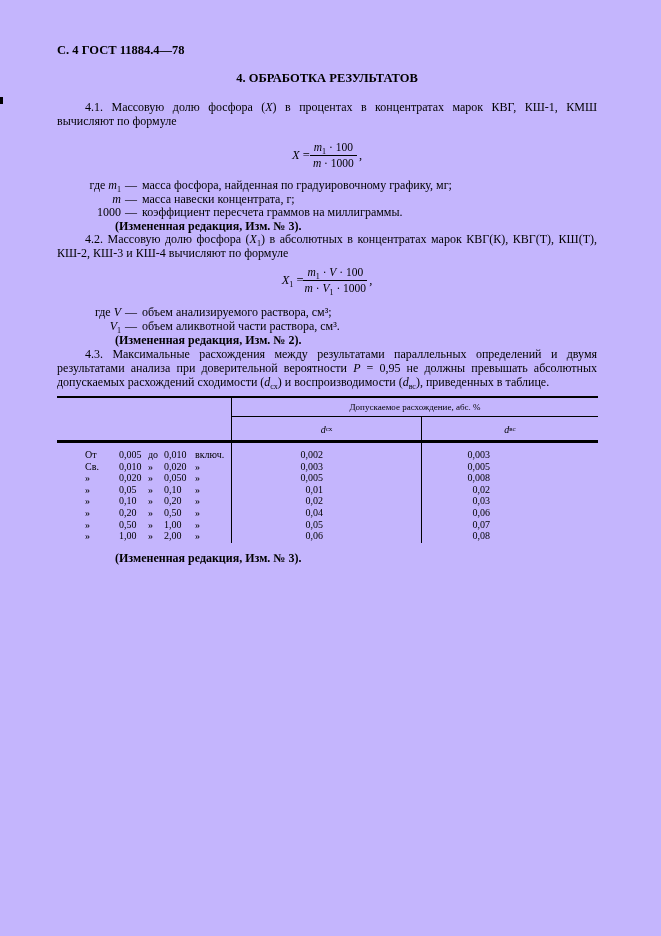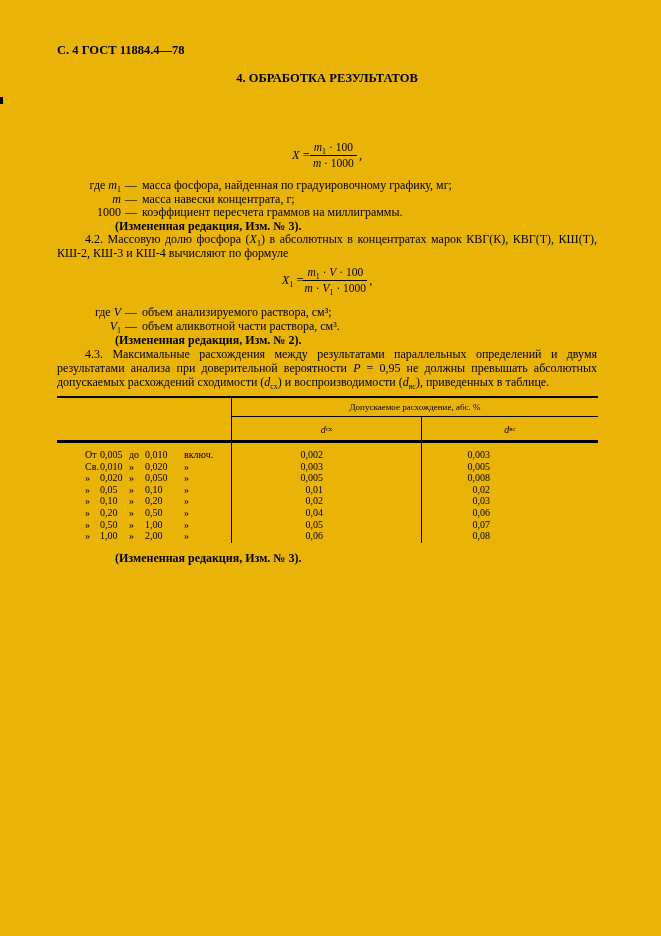--- a/index.html
+++ b/index.html
@@ -1,19 +1,19 @@
 <!DOCTYPE html>
 <html><head>
 <meta charset="utf-8">
 <style>
   html,body{margin:0;padding:0;background:#e8e8e8;}
   .page{
     position:relative;
     width:661px;height:936px;
-    background:#eab308;
+    background:#c4b5fd;
     font-family:"Liberation Serif","DejaVu Serif",serif;
     color:#000;
     overflow:hidden;
   }
   .abs{position:absolute;}
   .edge-mark{position:absolute;left:0;top:97px;width:3px;height:7px;background:#000;}
   .hdr{position:absolute;left:57px;top:43px;font-weight:bold;font-size:12.5px;}
   .title{position:absolute;left:57px;top:71px;width:540px;text-align:center;font-weight:bold;font-size:12.5px;}
   .col{left:57px;width:540px;font-size:12px;line-height:14px;}
   .jline{text-align:justify;text-align-last:justify;}
@@ -40,38 +40,42 @@
   .t-v1{position:absolute;left:174px;top:2px;width:1px;height:145px;background:#000;}
   .t-v2{position:absolute;left:364px;top:21px;width:1px;height:126px;background:#000;}
   .t-c1h{position:absolute;left:0;top:2px;width:174px;height:42px;display:flex;align-items:center;justify-content:center;font-size:9px;text-align:center;}
   .t-sph{position:absolute;left:175px;top:2px;width:366px;height:19px;display:flex;align-items:center;justify-content:center;font-size:9px;border-bottom:1px solid #000;box-sizing:border-box;}
   .t-d1{position:absolute;left:175px;top:22px;width:189px;height:22px;display:flex;align-items:center;justify-content:center;font-size:10px;}
   .t-d2{position:absolute;left:365px;top:22px;width:176px;height:22px;display:flex;align-items:center;justify-content:center;font-size:10px;}
   .t-d1 sub,.t-d2 sub{font-size:7px;line-height:0;vertical-align:-2px;}
   .t-rows{position:absolute;left:0;top:53px;width:541px;}
   .t-row{display:flex;height:11.6px;line-height:11.6px;}
   .rc1{flex:none;width:174px;display:flex;padding-left:28px;box-sizing:border-box;}
-  .rs1{flex:none;width:15px;}
+  .rs1{flex:none;width:34px;}
   .rs2{flex:none;width:29px;}
   .rs3{flex:none;width:16px;}
   .rs4{flex:none;width:29px;}
-  .rs5{flex:none;padding-left:2px;margin-left:8px;}
+  .rs5{flex:none;padding-left:2px;}
   .rc2{flex:none;width:190px;text-align:right;padding-right:98px;box-sizing:border-box;}
   .rc3{flex:none;width:177px;text-align:right;padding-right:108px;box-sizing:border-box;}
 </style>
 </head>
 <body>
 
 <div class="page">
 
   <div class="edge-mark"></div>
 
   <div class="hdr">С. 4 ГОСТ 11884.4—78</div>
   <div class="title">4.  ОБРАБОТКА РЕЗУЛЬТАТОВ</div>
 
+  <div class="abs col" style="top:100px;">
+    <div class="jline ind"><span>4.1.  Массовую долю фосфора (</span><i>X</i><span>) в процентах в концентратах марок КВГ, КШ-1, КМШ</span></div>
+    <div class="lline">вычисляют по формуле</div>
+  </div>
 
   <div class="formula" style="top:141px;">
     <span class="f-lhs"><i>X</i><span> = </span></span><span class="frac"><span class="num"><i>m</i><sub class="fs">1</sub><span> · 100</span></span><span class="den"><i>m</i><span> · 1000</span></span></span><span class="f-trail">,</span>
   </div>
 
   <div class="defs" style="top:179px;">
     <div class="def-line">
       <span class="def-term"><span>где </span><i>m</i><sub class="fs">1</sub><span></span></span>
       <span class="def-dash">—</span>
       <span class="def-desc">масса фосфора, найденная по градуировочному графику, мг;</span>

